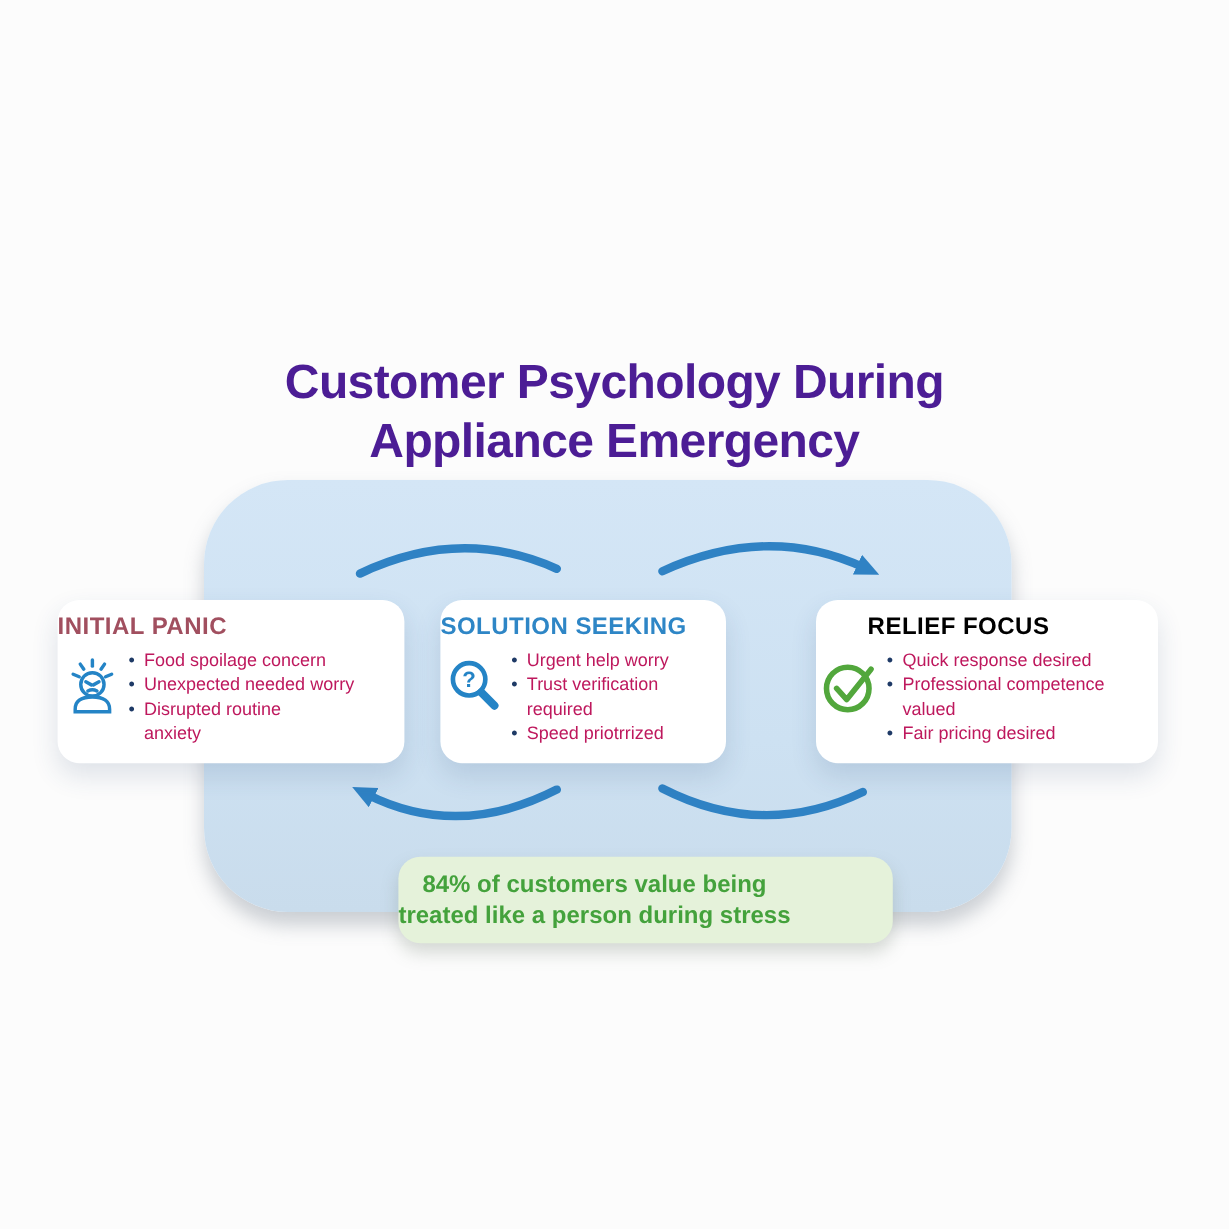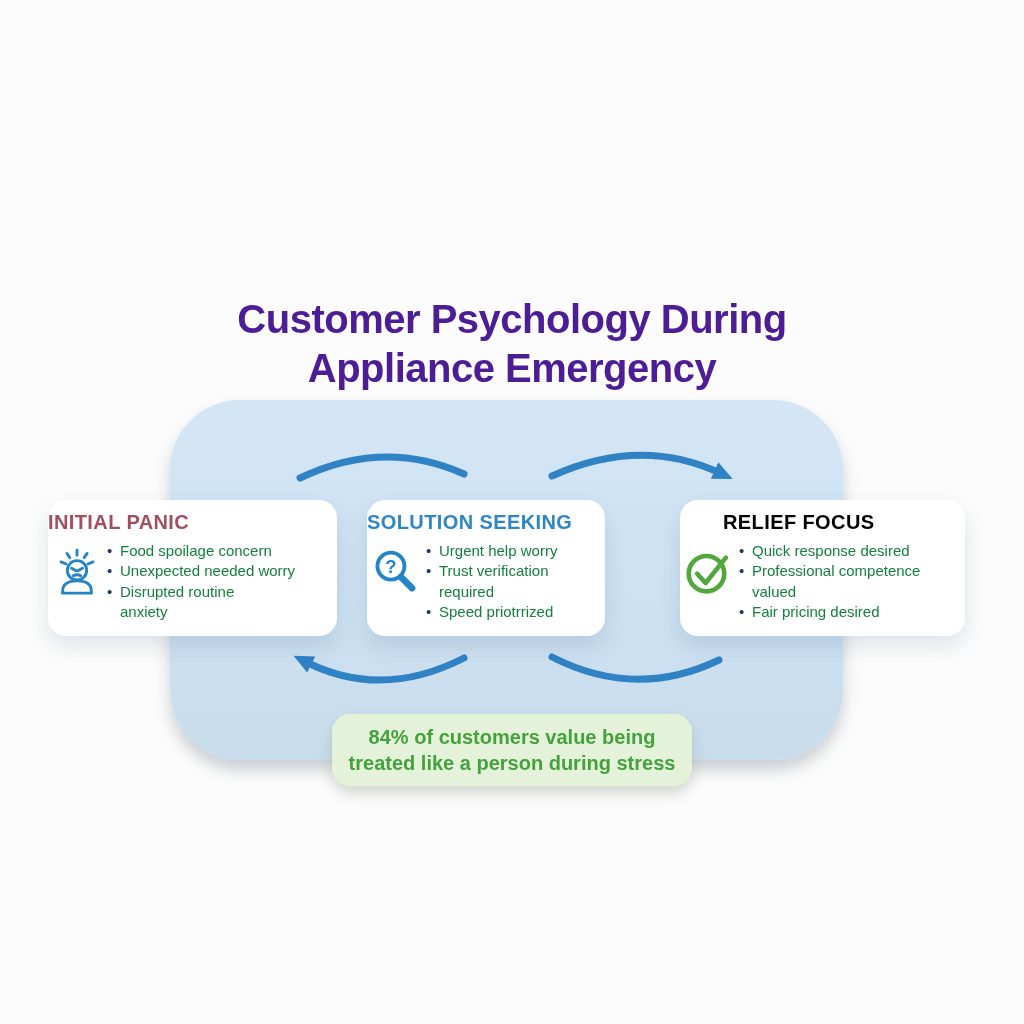--- a/index.html
+++ b/index.html
@@ -54,36 +54,36 @@
   .card-body{display:flex;align-items:flex-start;margin-top:7px;}
   .icon-col{flex:0 0 58px;display:flex;justify-content:center;margin-top:4px;}
   .icon-col svg{width:54px;height:54px;}
 
   ul.bullets{
     list-style:none;margin:0;padding:0 6px 0 0;
   }
   ul.bullets li{
     position:relative;
     padding-left:14px;
-    color:#15803d;
+    color:#be185d;
     font-size:15px;
     line-height:1.36;
     white-space:pre-line;
   }
   ul.bullets li::before{
     content:"•";
     position:absolute;left:1px;top:0;
     color:#1e3a66;
   }
 
   .stat{
-    position:absolute;left:332px;top:714px;width:360px;height:72px;
+    position:absolute;left:332px;top:714px;width:412px;height:72px;
     background:#e5f2da;border-radius:18px;
     box-shadow:0 8px 14px rgba(110,125,110,.28);
-    display:flex;align-items:center;justify-content:center;
+    display:flex;align-items:center;
     text-align:center;
   }
   .stat p{
     margin:0;
     color:#44a23c;
     font-size:20px;font-weight:bold;
     line-height:1.3;
     white-space:pre-line;
   }
 </style>

